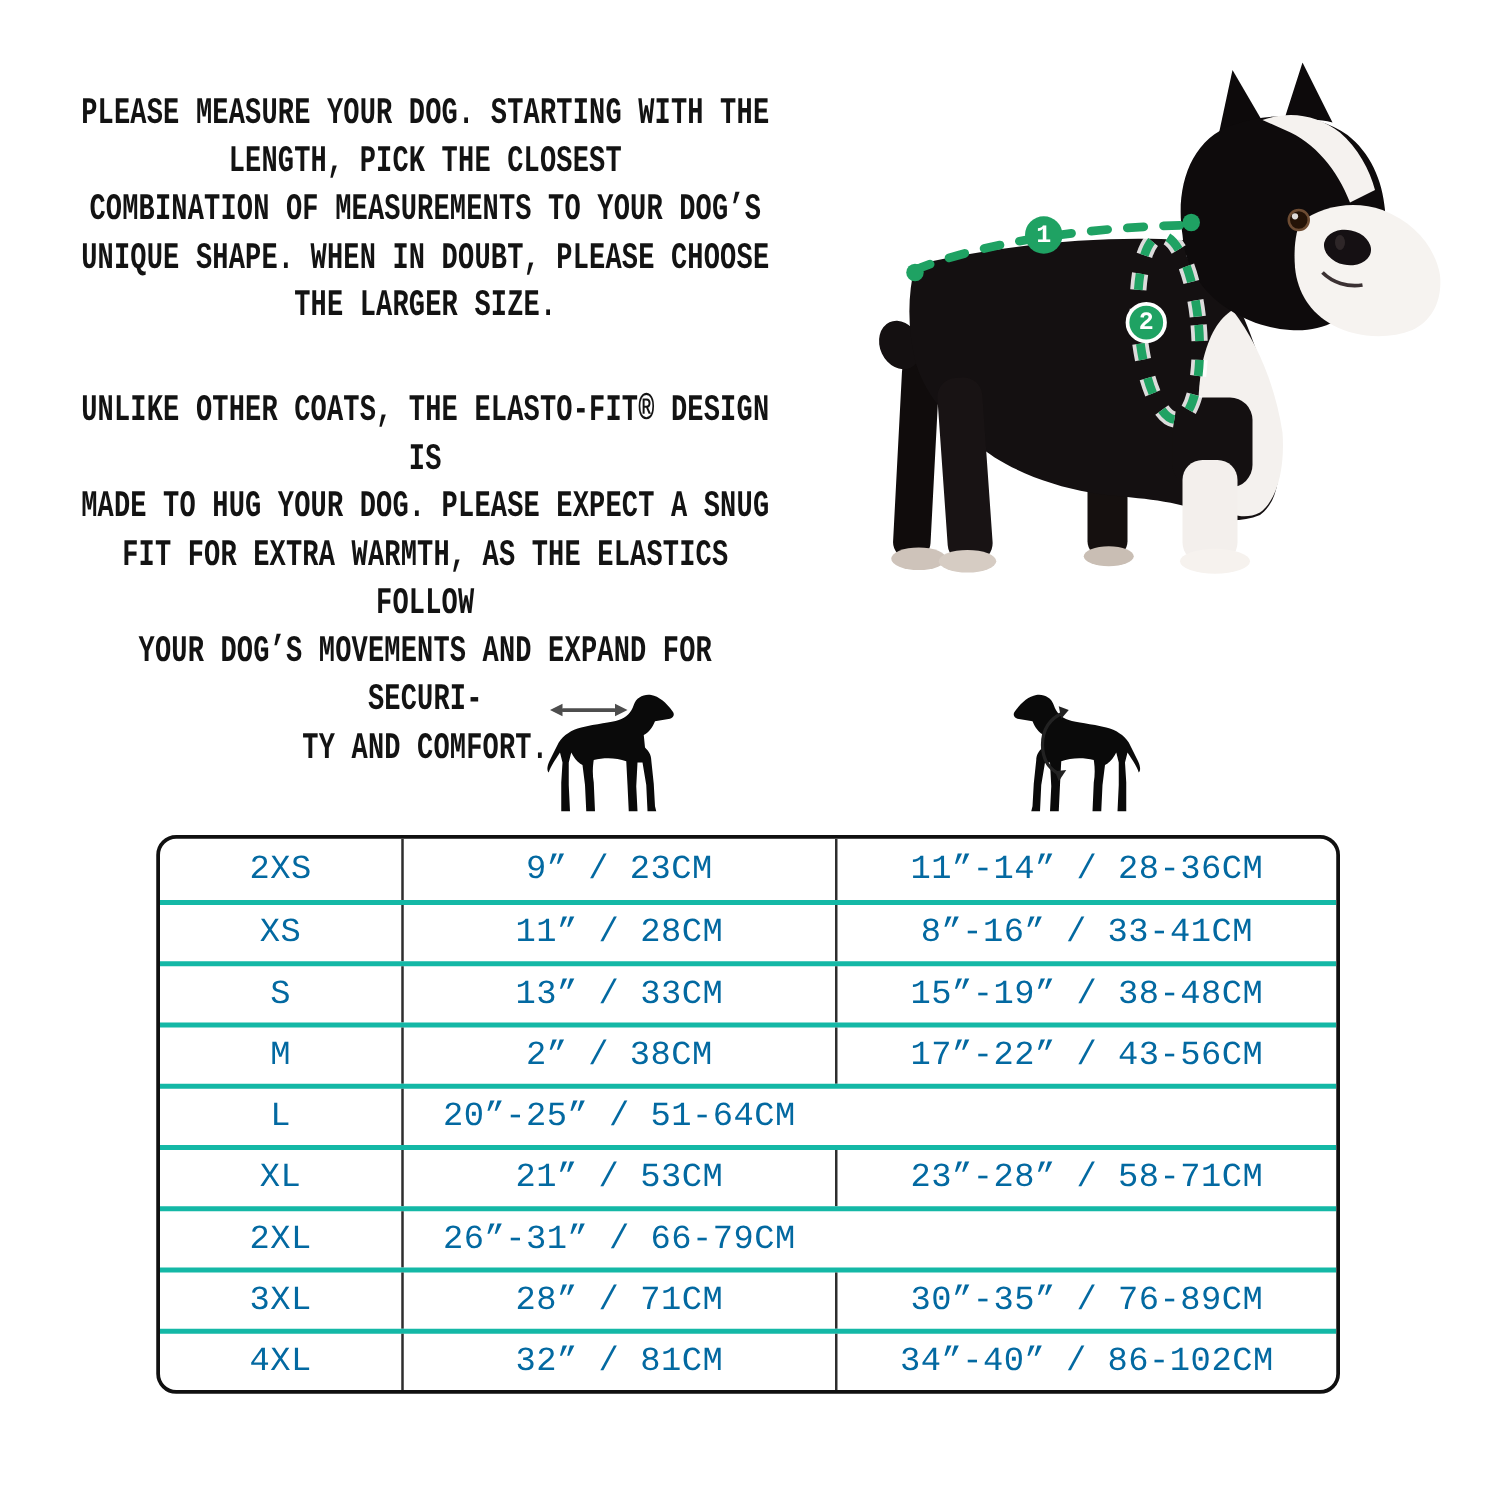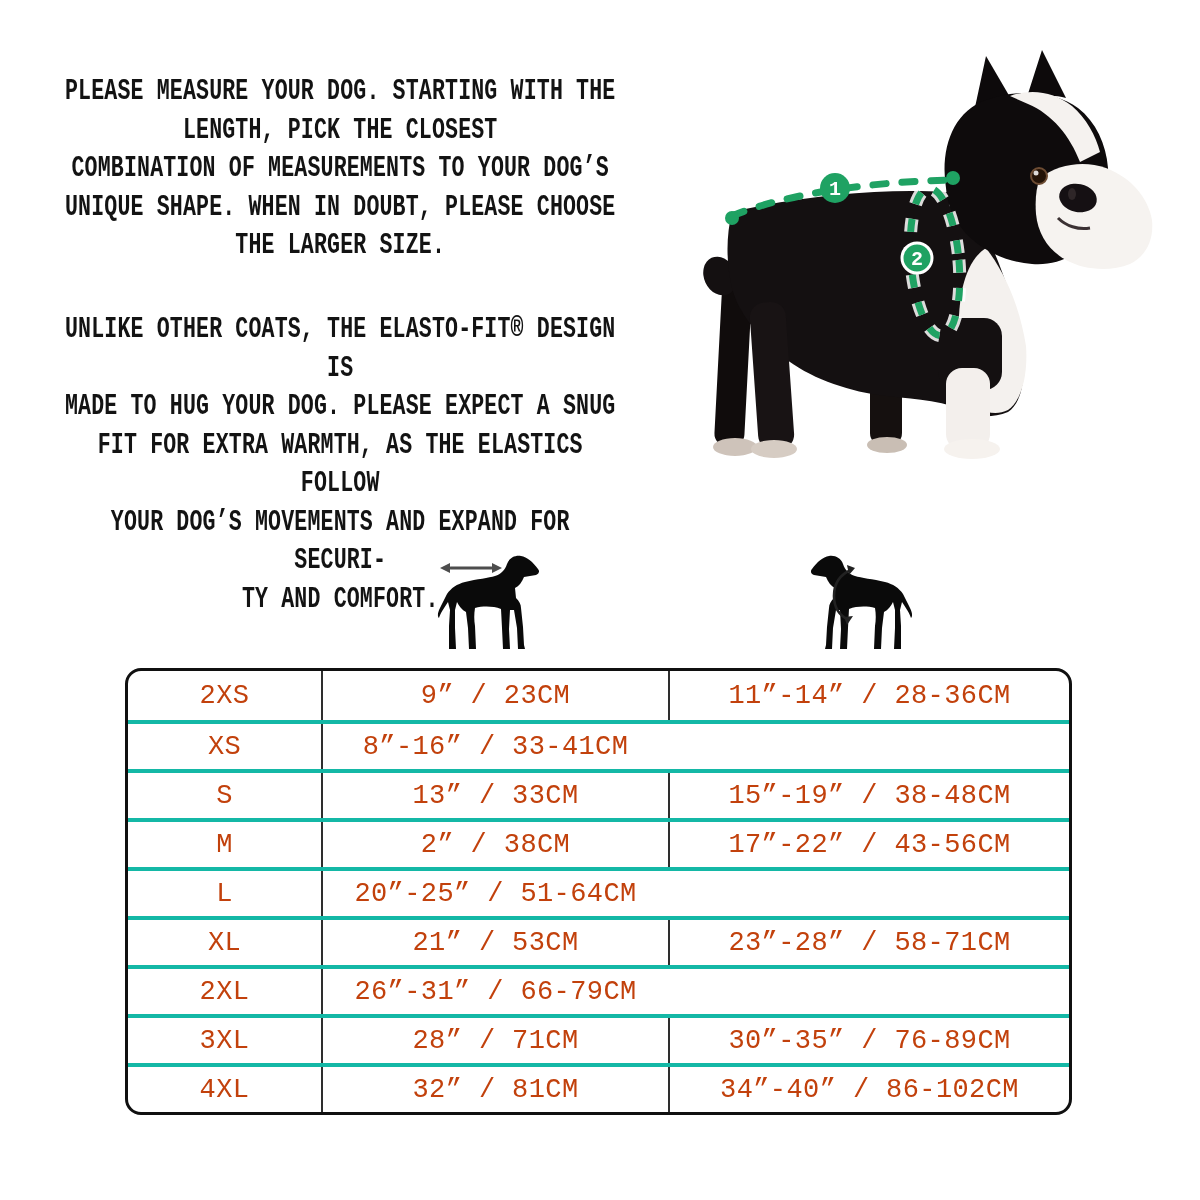--- a/index.html
+++ b/index.html
@@ -26,21 +26,21 @@
   
   .size-table{
     position:absolute;left:125px;top:668px;width:947px;height:447px;
     border:3px solid #101010;border-radius:16px;overflow:hidden;
     display:grid;grid-auto-rows:1fr;background:#fff;box-sizing:border-box;
   }
   .trow{display:grid;grid-template-columns:193px 347px 1fr;}
   .trow + .trow{border-top:4px solid #14b8a6;}
   .tcell{
     display:flex;align-items:center;justify-content:center;
-    font-size:27px;color:#c2410c;letter-spacing:0.4px;
+    font-size:27px;color:#0369a1;letter-spacing:0.4px;
   }
   .tcell + .tcell{border-left:2px solid #2e2e2e;}
 </style>
 </head>
 <body>
 
 <div class="page">
 
   <div class="intro">
     <div class="condensed p1">PLEASE MEASURE YOUR DOG. STARTING WITH THE
@@ -159,20 +159,21 @@
   </svg>
 
   <div class="size-table">
       <div class="trow">
         <div class="tcell">2XS</div>
         <div class="tcell">9” / 23CM</div>
         <div class="tcell">11”-14” / 28-36CM</div>
       </div>
       <div class="trow">
         <div class="tcell">XS</div>
+        <div class="tcell">11” / 28CM</div>
         <div class="tcell">8”-16” / 33-41CM</div>
       </div>
       <div class="trow">
         <div class="tcell">S</div>
         <div class="tcell">13” / 33CM</div>
         <div class="tcell">15”-19” / 38-48CM</div>
       </div>
       <div class="trow">
         <div class="tcell">M</div>
         <div class="tcell">2” / 38CM</div>

